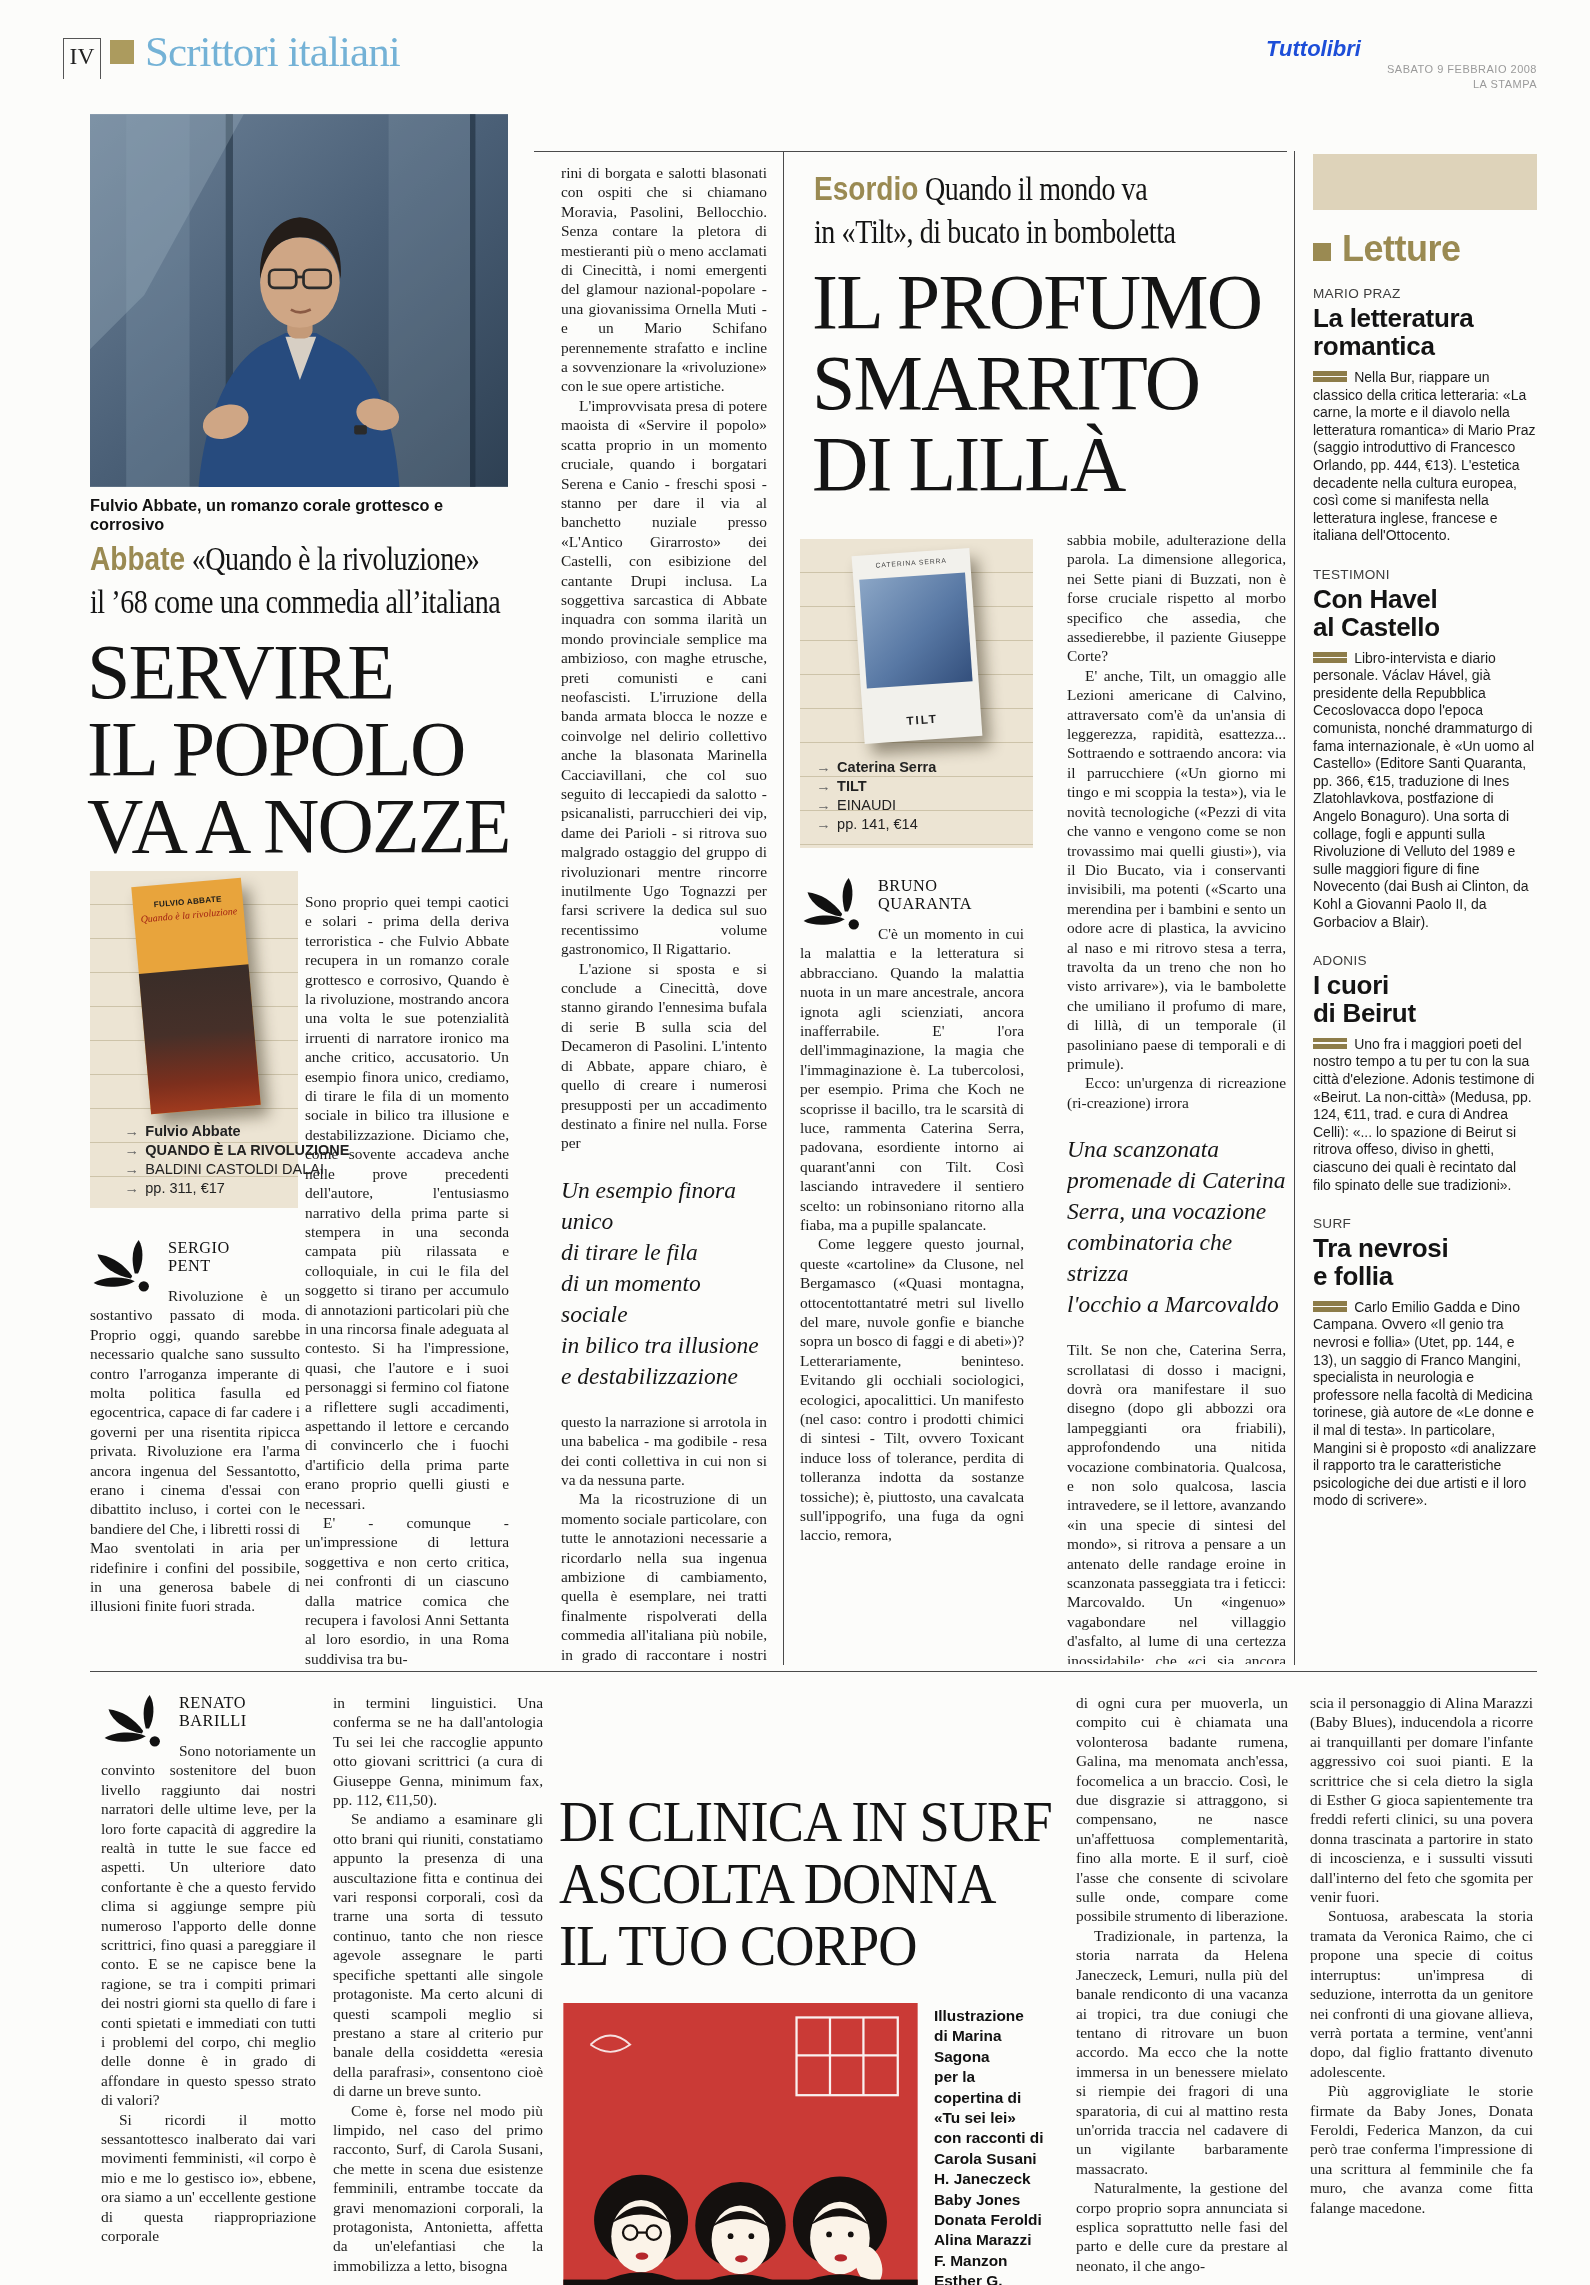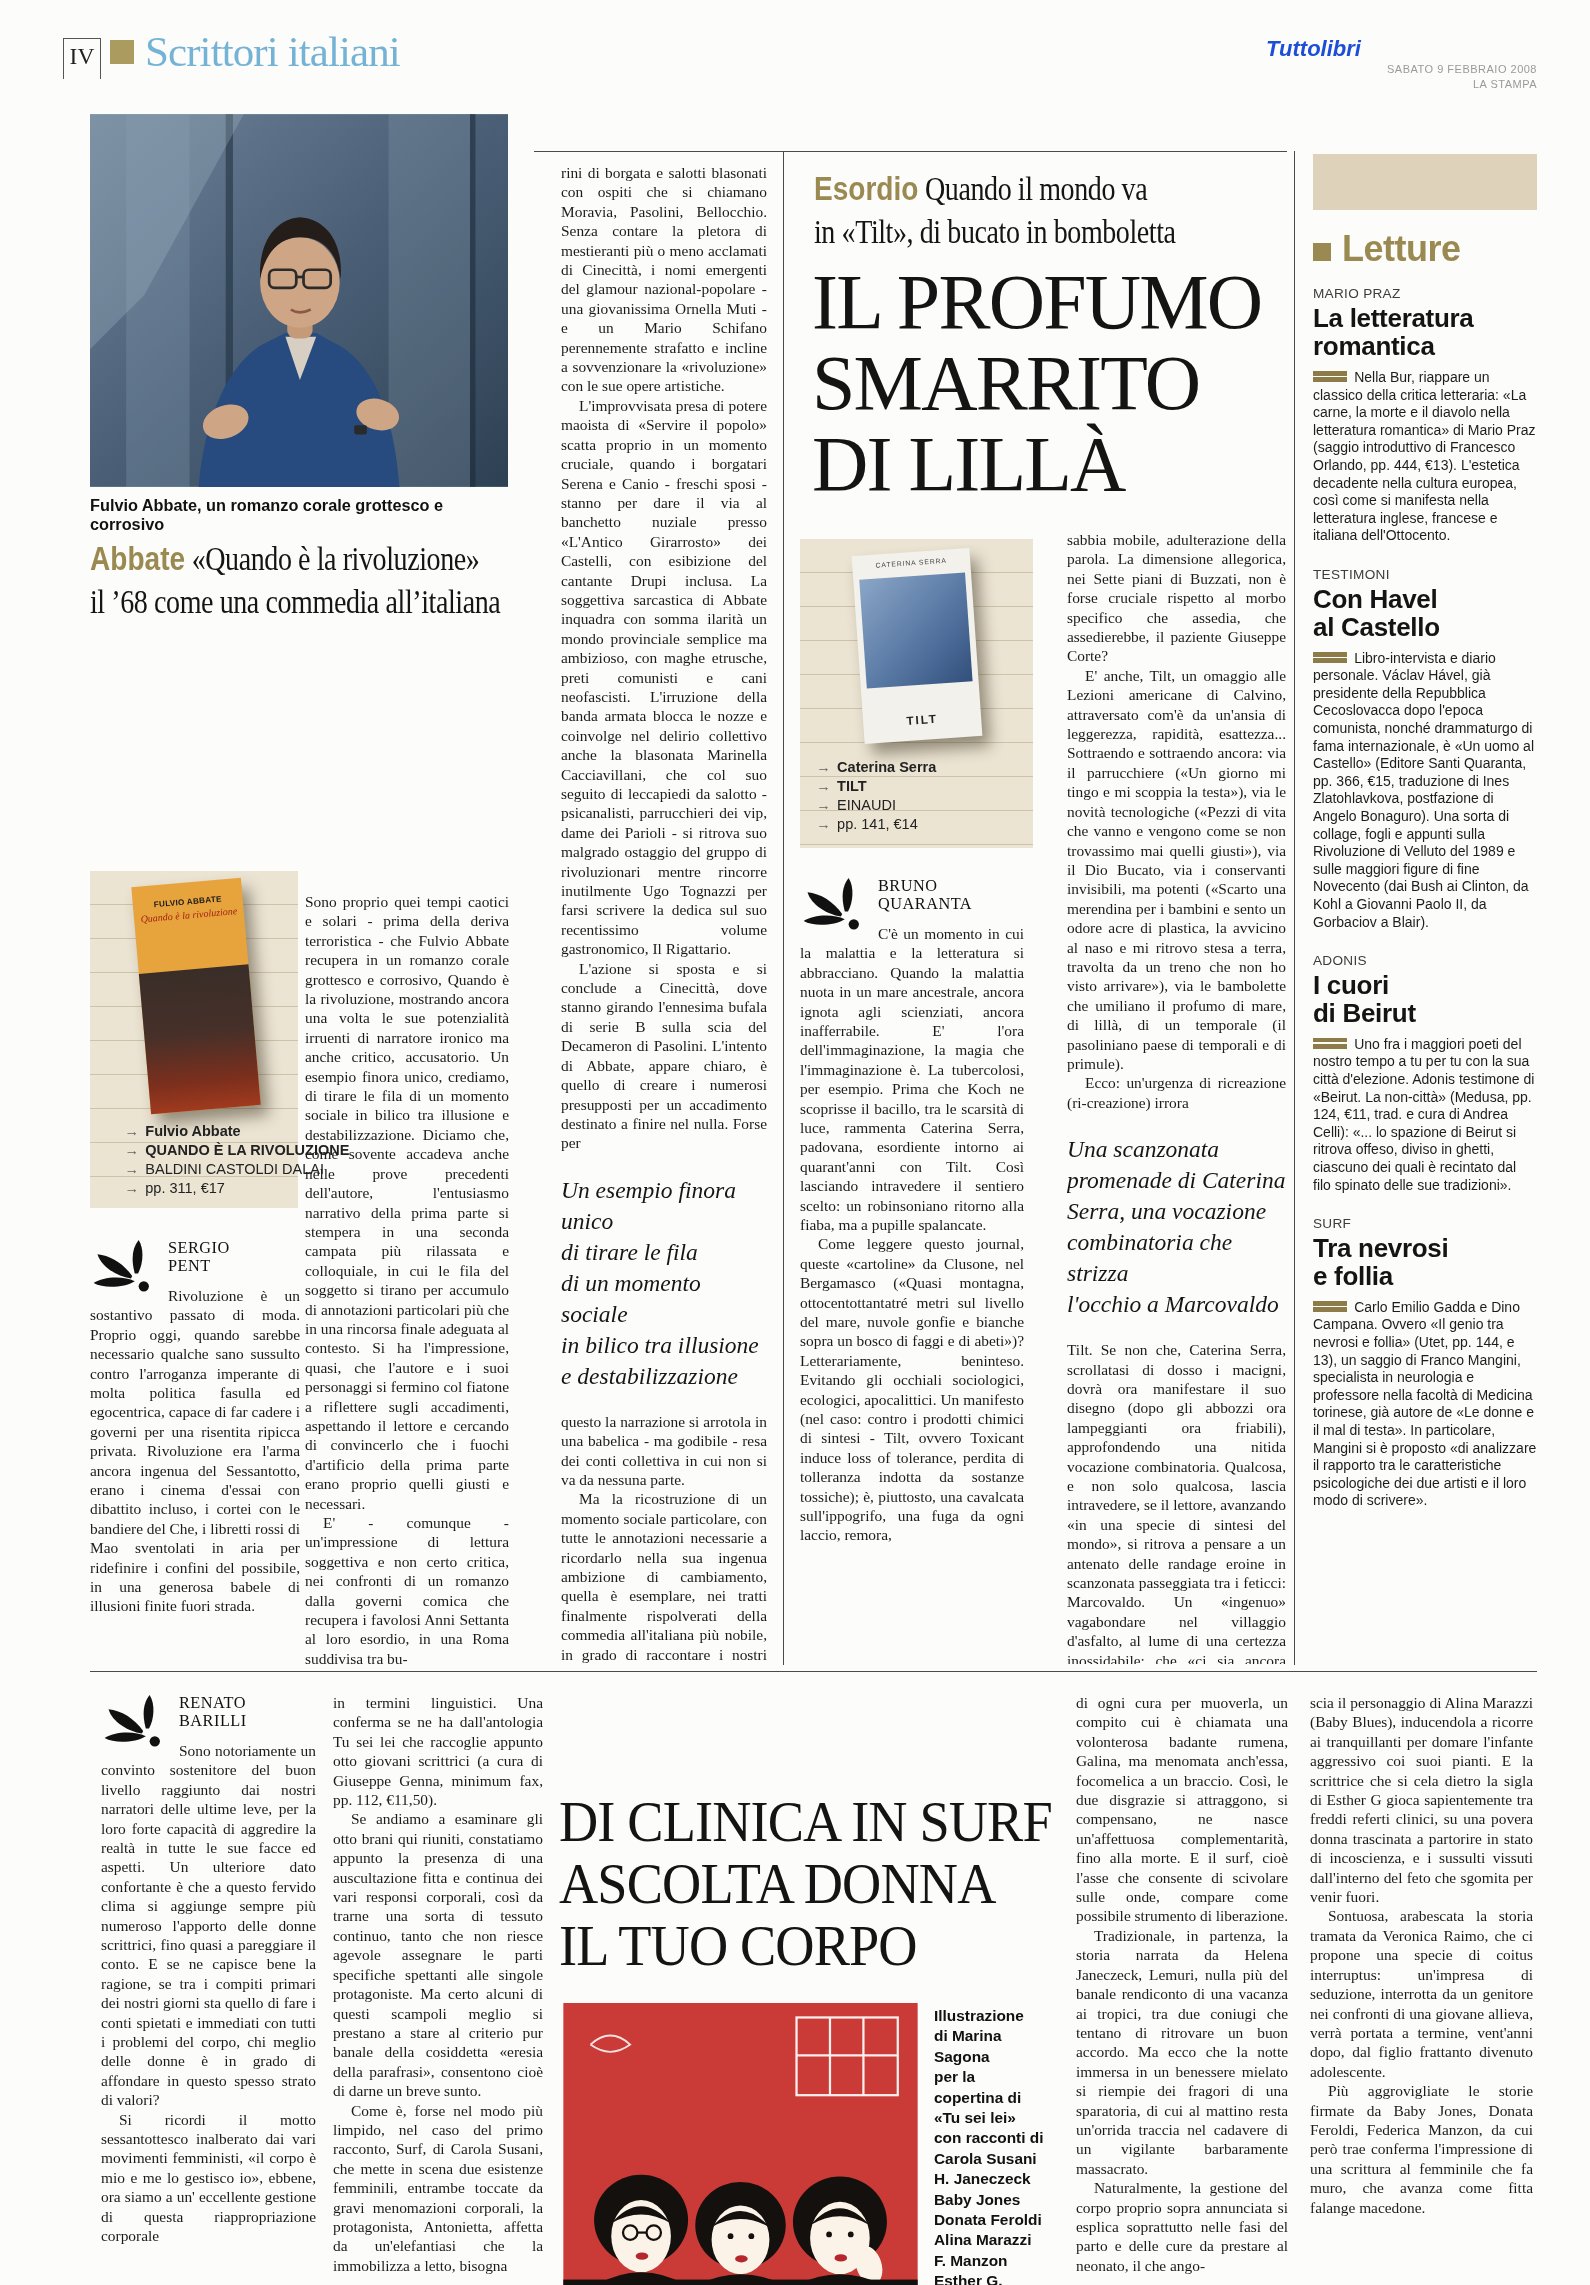--- a/index.html
+++ b/index.html
@@ -125,20 +125,23 @@
     </svg>
   </div>
   <div class="abs photo-caption" style="left:90px; top:496px; width:418px;">Fulvio Abbate, un romanzo corale grottesco e corrosivo</div>
 
   <div class="abs" style="left:90px; top:537px; width:425px;">
     <div class="kicker">
       <div><span class="klabel">Abbate</span> <span>«Quando è la rivoluzione»</span></div>
       <div><span>il ’68 come una commedia all’italiana</span></div>
     </div>
   </div>
+  <div class="abs headline h-big" style="left:87px; top:633px; width:434px;">SERVIRE
+IL POPOLO
+VA A NOZZE</div>
 
   <div class="abs panel" style="left:90px; top:871px; width:208px; height:337px;">
     <div class="book bk1">
       <div class="bk-author">FULVIO ABBATE</div>
       <div class="bk-title">Quando è la rivoluzione</div>
       <div class="bk-img"></div>
     </div>
     <div class="abs bookinfo" style="left:14.5px; top:251px; width:190px;margin-left:20px;">
       <div class="row b"><span class="arrow">→</span><span>Fulvio Abbate</span></div>
       <div class="row b"><span class="arrow">→</span><span>QUANDO È LA RIVOLUZIONE</span></div>
@@ -158,21 +161,21 @@
         </g>
       </svg>
     </span>
     <div class="byline-name">SERGIO
 PENT</div>
     <p class="noindent">Rivoluzione è un sostantivo passato di moda. Proprio oggi, quando sarebbe necessario qualche sano sussulto contro l'arroganza imperante di molta politica fasulla ed egocentrica, capace di far cadere i governi per una risentita ripicca privata. Rivoluzione era l'arma ancora ingenua del Sessantotto, erano i cinema d'essai con dibattito incluso, i cortei con le bandiere del Che, i libretti rossi di Mao sventolati in aria per ridefinire i confini del possibile, in una generosa babele di illusioni finite fuori strada.</p>
   </div>
 
   <div class="abs body-text" style="left:305px; top:892px; width:204px; height:772px;">
     <p class="noindent">Sono proprio quei tempi caotici e solari - prima della deriva terroristica - che Fulvio Abbate recupera in un romanzo corale grottesco e corrosivo, Quando è la rivoluzione, mostrando ancora una volta le sue potenzialità irruenti di narratore ironico ma anche critico, accusatorio. Un esempio finora unico, crediamo, di tirare le fila di un momento sociale in bilico tra illusione e destabilizzazione. Diciamo che, come sovente accadeva anche nelle prove precedenti dell'autore, l'entusiasmo narrativo della prima parte si stempera in una seconda campata più rilassata e colloquiale, in cui le fila del soggetto si tirano per accumulo di annotazioni particolari più che in una rincorsa finale adeguata al contesto. Si ha l'impressione, quasi, che l'autore e i suoi personaggi si fermino col fiatone a riflettere sugli accadimenti, aspettando il lettore e cercando di convincerlo che i fuochi d'artificio della prima parte erano proprio quelli giusti e necessari.</p>
-    <p>E' - comunque - un'impressione di lettura soggettiva e non certo critica, nei confronti di un romanzo dalla governi comica che recupera i favolosi Anni Settanta al loro esordio, in una Roma suddivisa tra bu-</p>
+    <p>E' - comunque - un'impressione di lettura soggettiva e non certo critica, nei confronti di un ciascuno dalla matrice comica che recupera i favolosi Anni Settanta al loro esordio, in una Roma suddivisa tra bu-</p>
   </div>
 
   <div class="abs body-text" style="left:561px; top:163px; width:206px; height:1502px;">
     <p class="noindent">rini di borgata e salotti blasonati con ospiti che si chiamano Moravia, Pasolini, Bellocchio. Senza contare la pletora di mestieranti più o meno acclamati di Cinecittà, i nomi emergenti del glamour nazional-popolare - una giovanissima Ornella Muti - e un Mario Schifano perennemente strafatto e incline a sovvenzionare la «rivoluzione» con le sue opere artistiche.</p>
     <p>L'improvvisata presa di potere maoista di «Servire il popolo» scatta proprio in un momento cruciale, quando i borgatari Serena e Canio - freschi sposi - stanno per dare il via al banchetto nuziale presso «L'Antico Girarrosto» dei Castelli, con esibizione del cantante Drupi inclusa. La soggettiva sarcastica di Abbate inquadra con somma ilarità un mondo provinciale semplice ma ambizioso, con maghe etrusche, preti comunisti e cani neofascisti. L'irruzione della banda armata blocca le nozze e coinvolge nel delirio collettivo anche la blasonata Marinella Cacciavillani, che col suo seguito di leccapiedi da salotto - psicanalisti, parrucchieri dei vip, dame dei Parioli - si ritrova suo malgrado ostaggio del gruppo di rivoluzionari mentre rincorre inutilmente Ugo Tognazzi per farsi scrivere la dedica sul suo recentissimo volume gastronomico, Il Rigattario.</p>
     <p>L'azione si sposta e si conclude a Cinecittà, dove stanno girando l'ennesima bufala di serie B sulla scia del Decameron di Pasolini. L'intento di Abbate, appare chiaro, è quello di creare i numerosi presupposti per un accadimento destinato a finire nel nulla. Forse per</p>
     <div class="pullquote">Un esempio finora unico
 di tirare le fila
 di un momento sociale
 in bilico tra illusione

